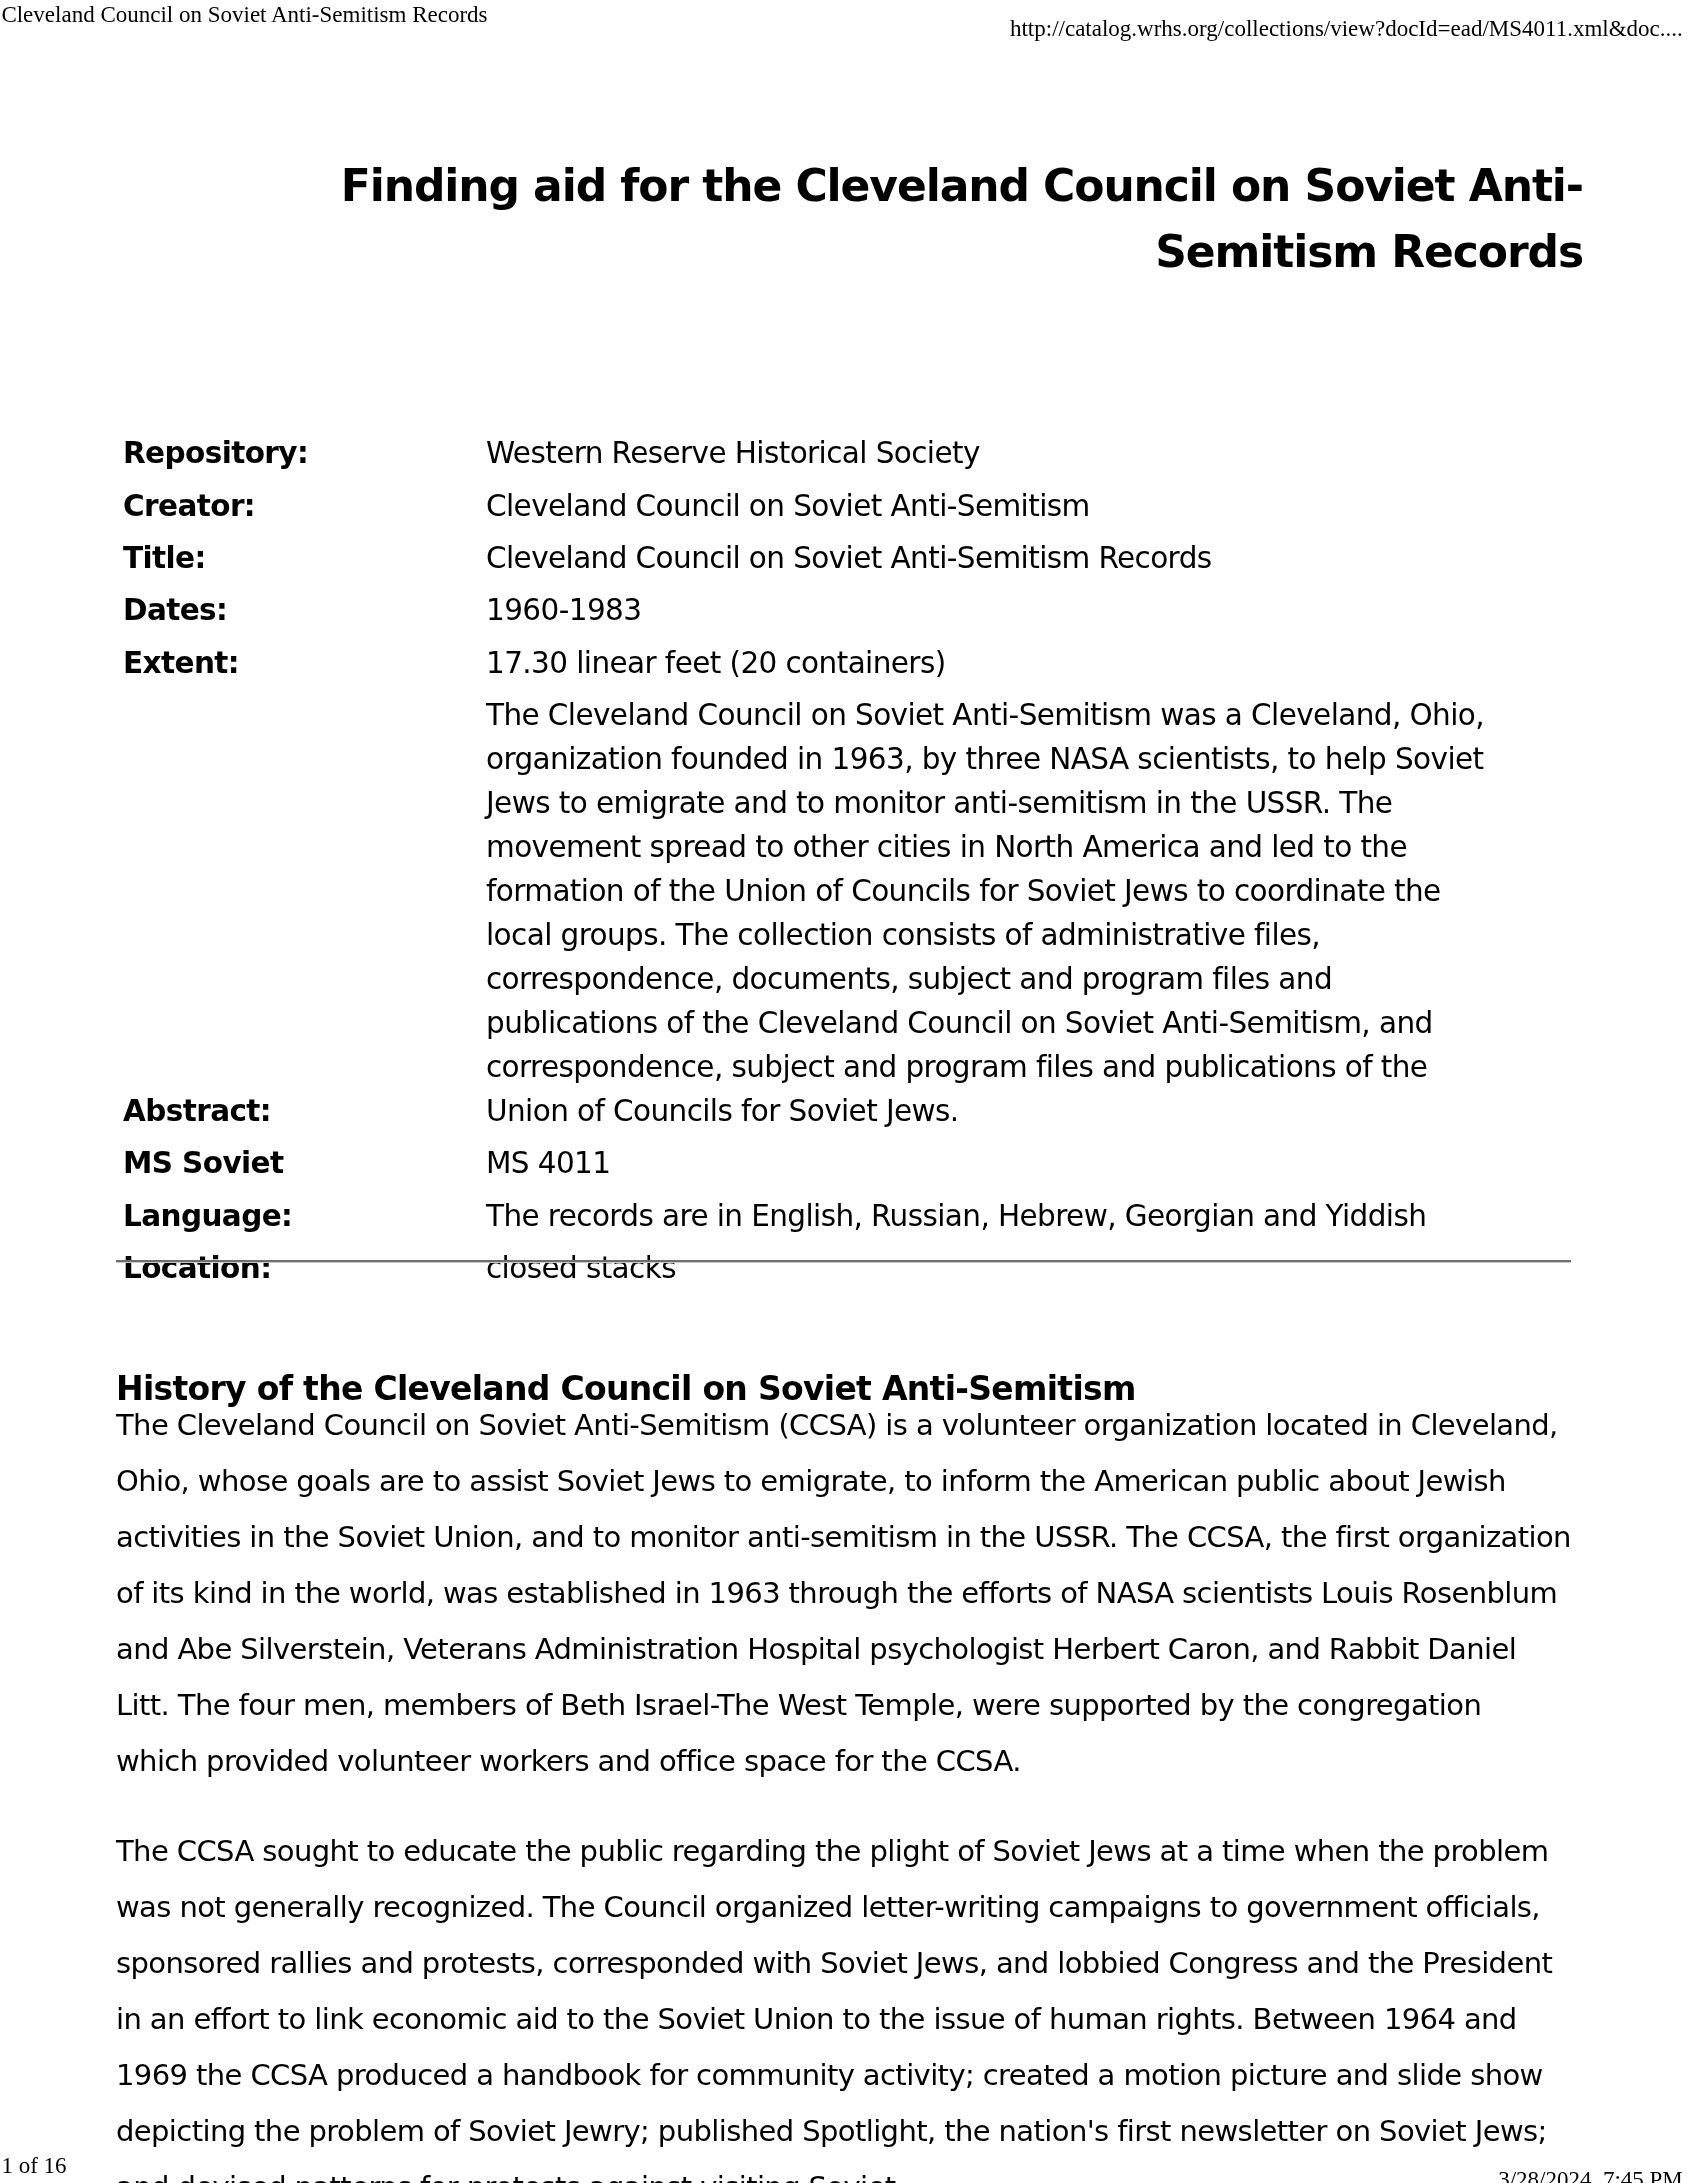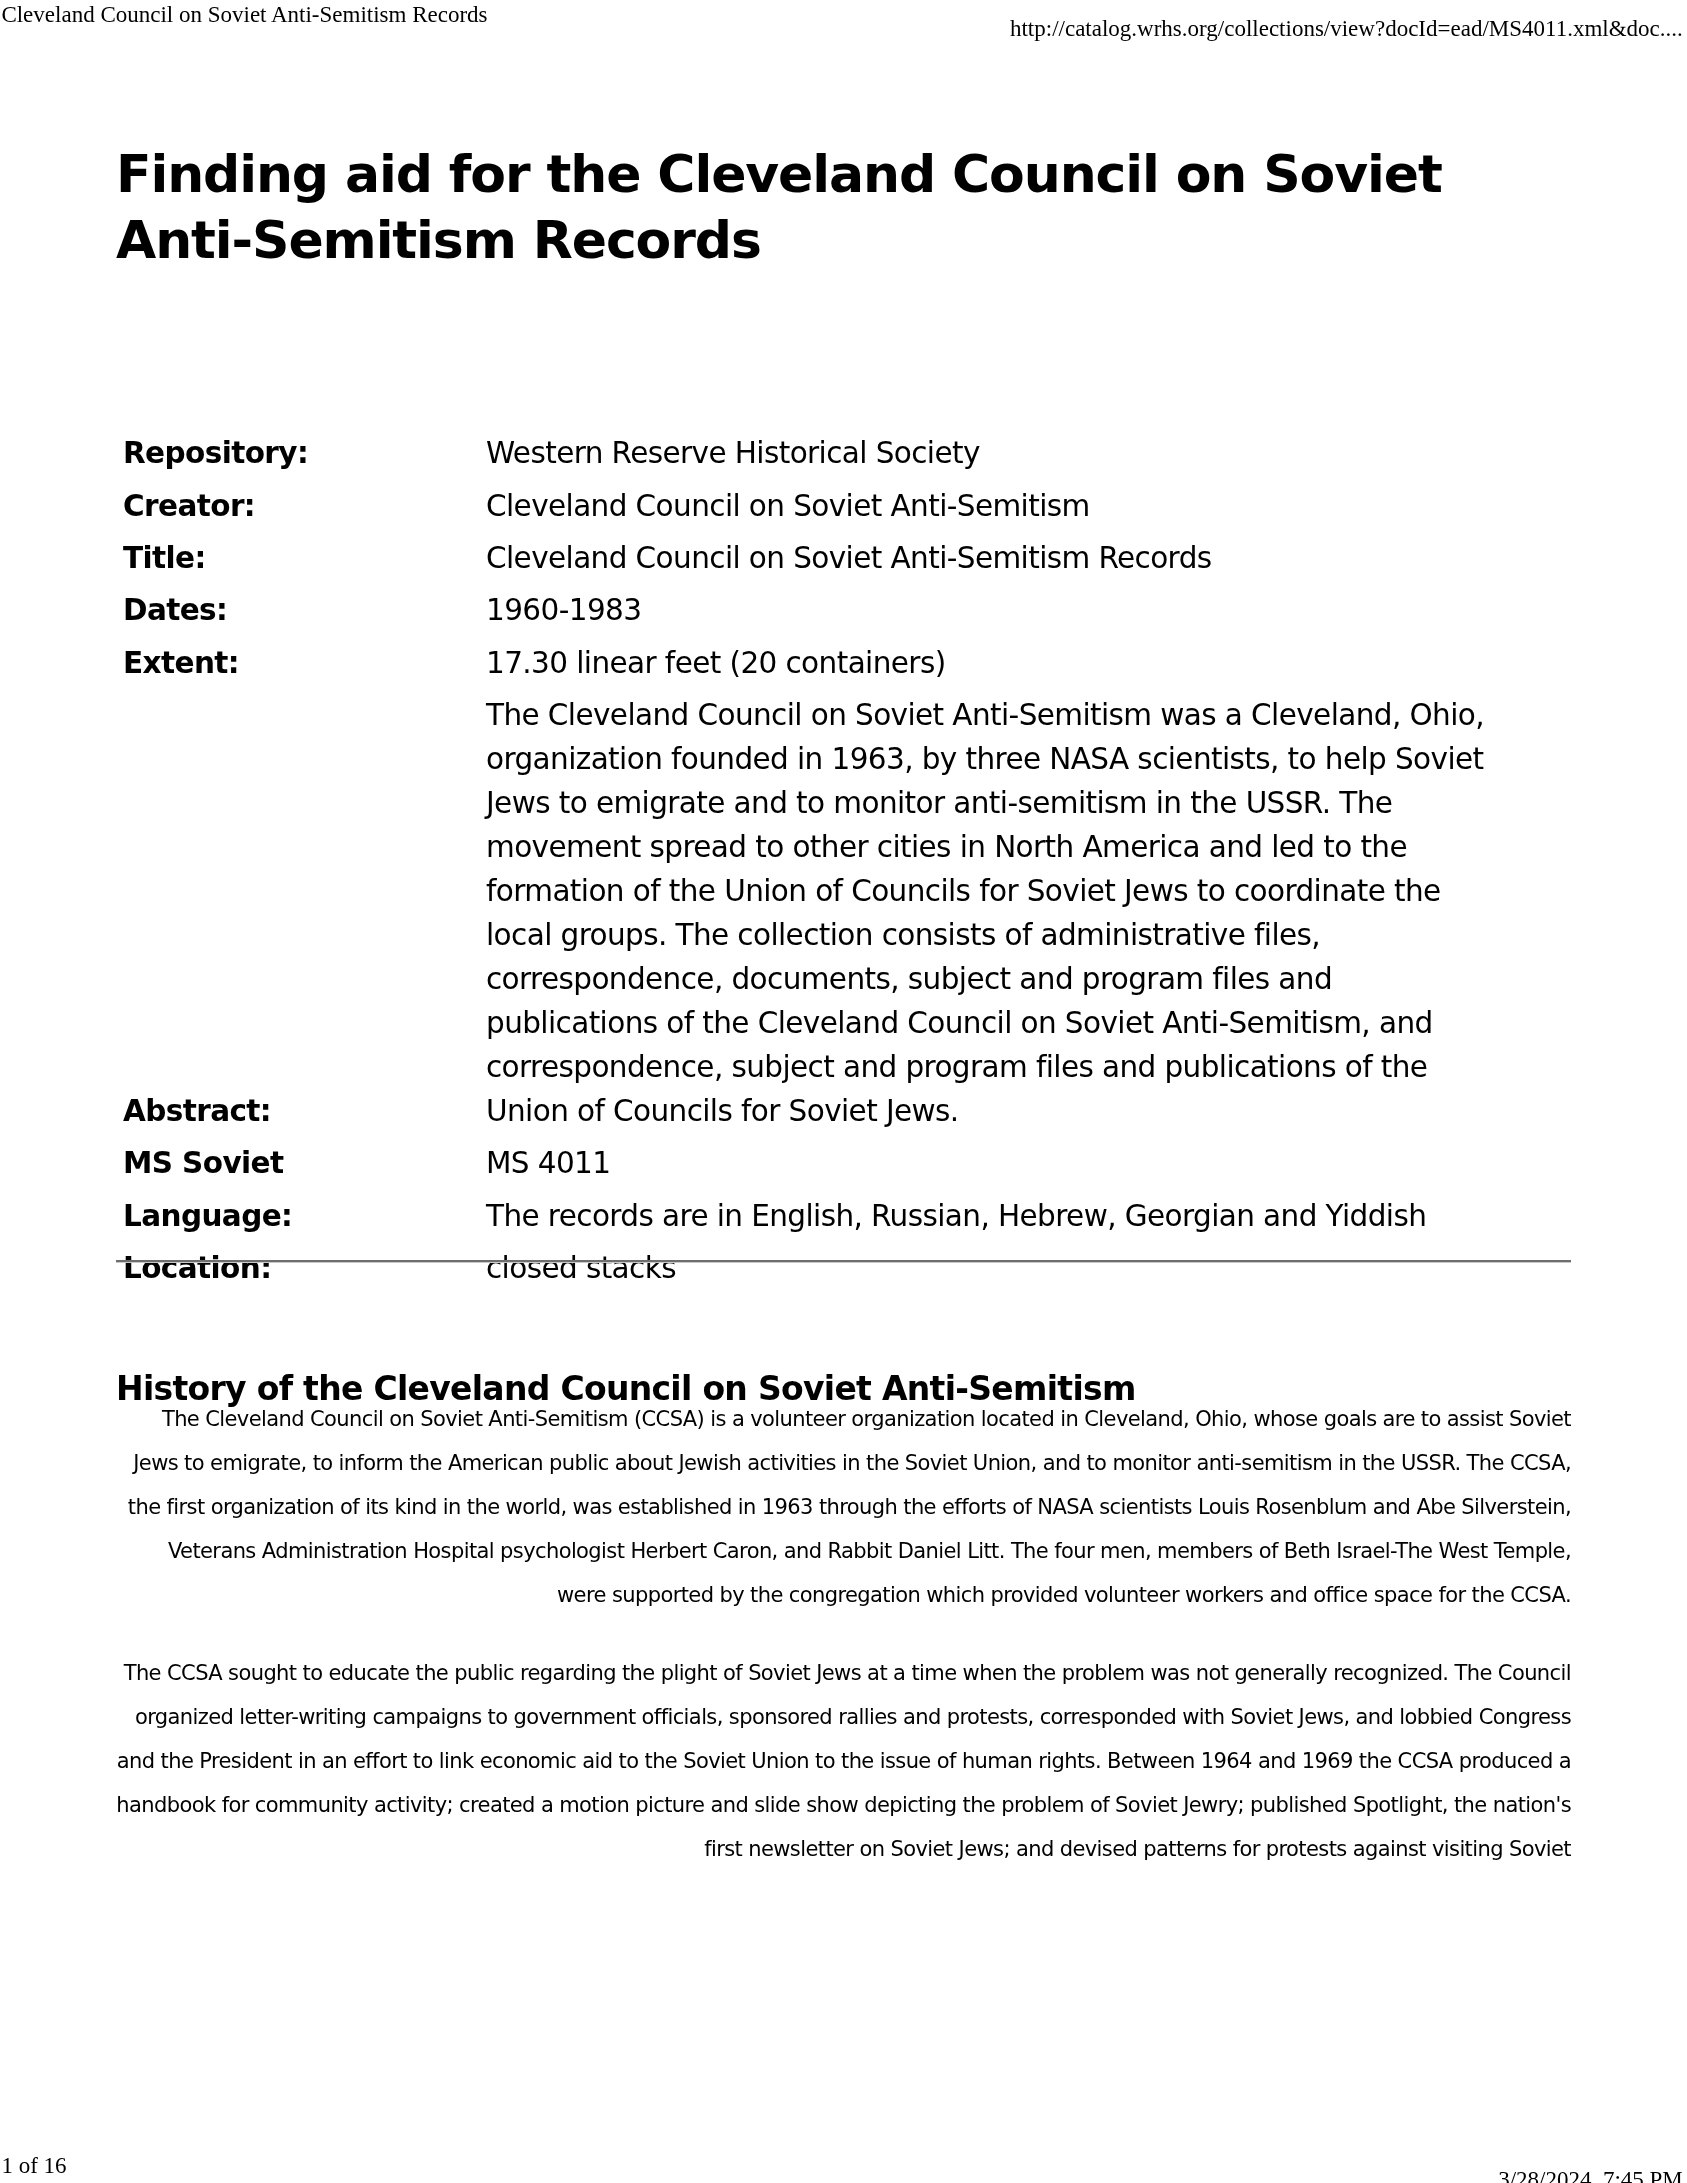--- a/index.html
+++ b/index.html
@@ -38,25 +38,25 @@
       left: 116px;
       width: 1455px;
       top: 0;
     }
 
     h1.doc-title {
       position: absolute;
       top: 141px;
       left: 0;
       width: 1455px;
-      margin: 0;
-      text-align: left;
+      margin: 12px;
+      text-align: right;
       font-family: "DejaVu Sans", "Liberation Sans", sans-serif;
       font-weight: bold;
-      font-size: 52px;
+      font-size: 44px;
       line-height: 66px;
       letter-spacing: -1.1px;
     }
 
     .meta-table {
       position: absolute;
       top: 427px;
       left: 7px;
       width: 1448px;
       border-collapse: collapse;
@@ -107,24 +107,23 @@
     }
 
     .section-body {
       position: absolute;
       top: 1397px;
       left: 0;
       width: 1455px;
     }
     .section-body p {
       margin: 0 0 34px 0;
-      font-size: 21px;
-      line-height: 44px;
+      font-size: 29px;
+      line-height: 56px;
       letter-spacing: -0.6px;
-      text-align: right;
     }
   </style>
 </head>
 <body>
 
 <div class="print-header">
   <span class="left">Cleveland Council on Soviet Anti-Semitism Records</span>
   <span class="right">http://catalog.wrhs.org/collections/view?docId=ead/MS4011.xml&amp;doc....</span>
 </div>
 

